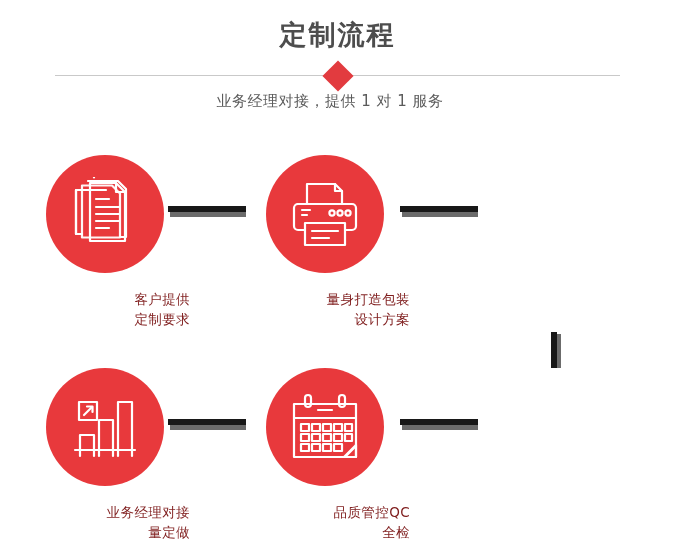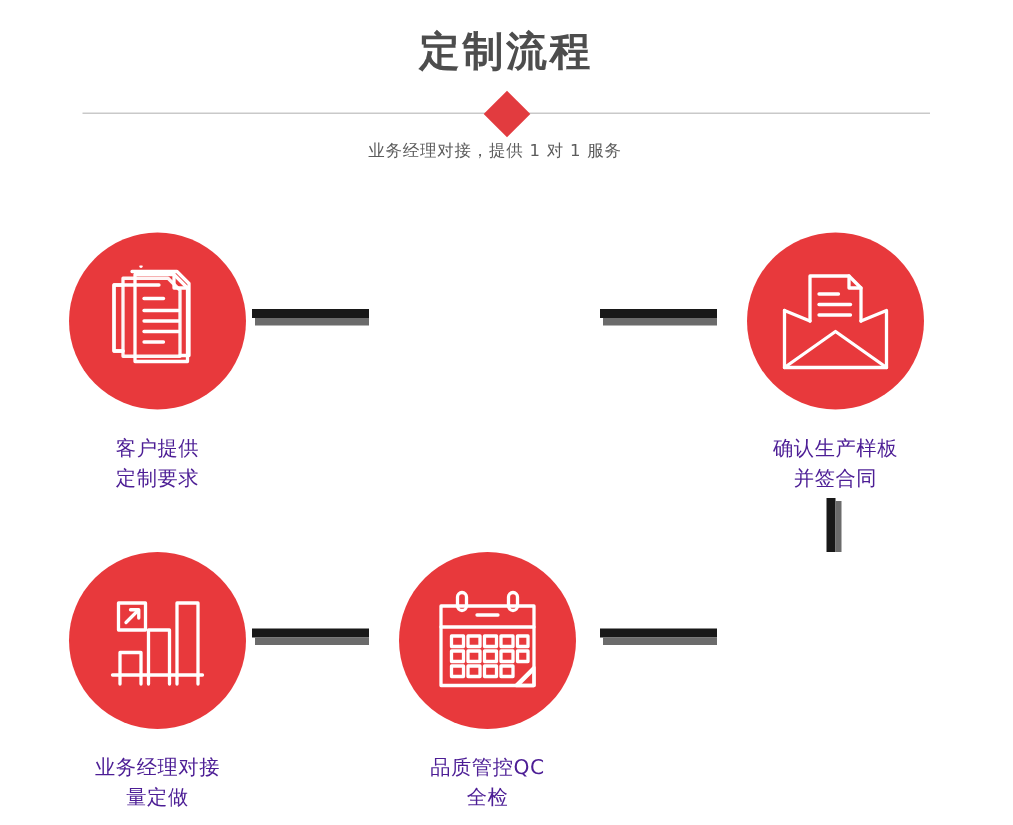--- a/index.html
+++ b/index.html
@@ -40,21 +40,21 @@
     top: 3px; left: 50%;
     margin-left: -11px;
     width: 22px; height: 22px;
     background: #e23b3f;
     transform: rotate(45deg);
   }
   #subtitle {
     position: absolute;
     top: 90px; left: 0; width: 660px;
     text-align: center;
-    font-size: 11px;
+    font-size: 15px;
     color: #5b5b5b;
     letter-spacing: 0.5px;
     line-height: 22px;
   }
 
   
   .step {
     position: absolute;
     width: 170px;
     text-align: center;
@@ -75,24 +75,24 @@
   .circle svg {
     position: absolute;
     top: 50%; left: 50%;
     transform: translate(-50%, -50%);
     display: block;
   }
   .step-label {
     margin-top: 16px;
     font-size: 13.5px;
     line-height: 20px;
-    color: #4c1d95;
+    color: #7f1d1d;
     letter-spacing: 0.4px;
     white-space: pre-line;
-    text-align: center;
+    text-align: right;
   }
 
   
   .conn-h {
     position: absolute;
     width: 78px; height: 6px;
     background: #181818;
   }
   .conn-h::after {
     content: "";
@@ -158,39 +158,43 @@
           <path d="M28 37 h23"></path>
           <path d="M28 44 h23"></path>
           <path d="M28 51 h13"></path>
         </g>
       </svg>
     </div>
     <div class="step-label">客户提供
 定制要求</div>
   </div>
 
-
-  <div class="step row1 col3">
-    <div class="circle">
-      <svg width="76" height="66" viewBox="0 0 76 66">
-        <g fill="none" stroke="#ffffff" stroke-width="2.2" stroke-linejoin="round" stroke-linecap="round">
-          <path d="M21 33 V3 h26 l8 8 v22"></path>
-          <path d="M47 3 v8 h8"></path>
-          <path d="M27 15 h13"></path>
-          <path d="M27 22 h21"></path>
-          <path d="M27 29 h21"></path>
-          <path d="M4 26 v38 h68 V26 L55 33"></path>
-          <path d="M4 26 l17 7"></path>
-          <path d="M4 64 L38 40 l34 24"></path>
-        </g>
-      </svg>
-    </div>
-    <div class="step-label">确认生产样板
-并签合同</div>
-  </div>
+  <div class="step row1 col2">
+    <div class="circle">
+      <svg width="74" height="70" viewBox="0 0 74 70">
+        <g fill="none" stroke="#ffffff" stroke-width="2.2" stroke-linejoin="round" stroke-linecap="round">
+          <path d="M19 25 V5 h28 l7 7 v13"></path>
+          <path d="M47 5 v7 h7"></path>
+          <path d="M10 25 h54 a4 4 0 0 1 4 4 v18 a4 4 0 0 1 -4 4 h-7"></path>
+          <path d="M17 51 h-7 a4 4 0 0 1 -4 -4 v-18 a4 4 0 0 1 4 -4"></path>
+          <path d="M14 31 h8"></path>
+          <path d="M14 36 h5"></path>
+          <circle cx="44" cy="34" r="2.6"></circle>
+          <circle cx="52" cy="34" r="2.6"></circle>
+          <circle cx="60" cy="34" r="2.6"></circle>
+          <path d="M17 44 h40 v22 h-40 z"></path>
+          <path d="M24 52 h26"></path>
+          <path d="M24 59 h17"></path>
+        </g>
+      </svg>
+    </div>
+    <div class="step-label">量身打造包装
+设计方案</div>
+  </div>
+
 
   <div class="step row2 col1">
     <div class="circle">
       <svg width="68" height="66" viewBox="0 0 68 66">
         <g fill="none" stroke="#ffffff" stroke-width="2.2" stroke-linejoin="round" stroke-linecap="round">
           <path d="M4 56 h60"></path>
           <path d="M9 56 V41 h14 v15"></path>
           <path d="M9 62 v-6 M23 62 v-6"></path>
           <path d="M28 56 V26 h14 v30"></path>
           <path d="M28 62 v-6 M42 62 v-6"></path>

